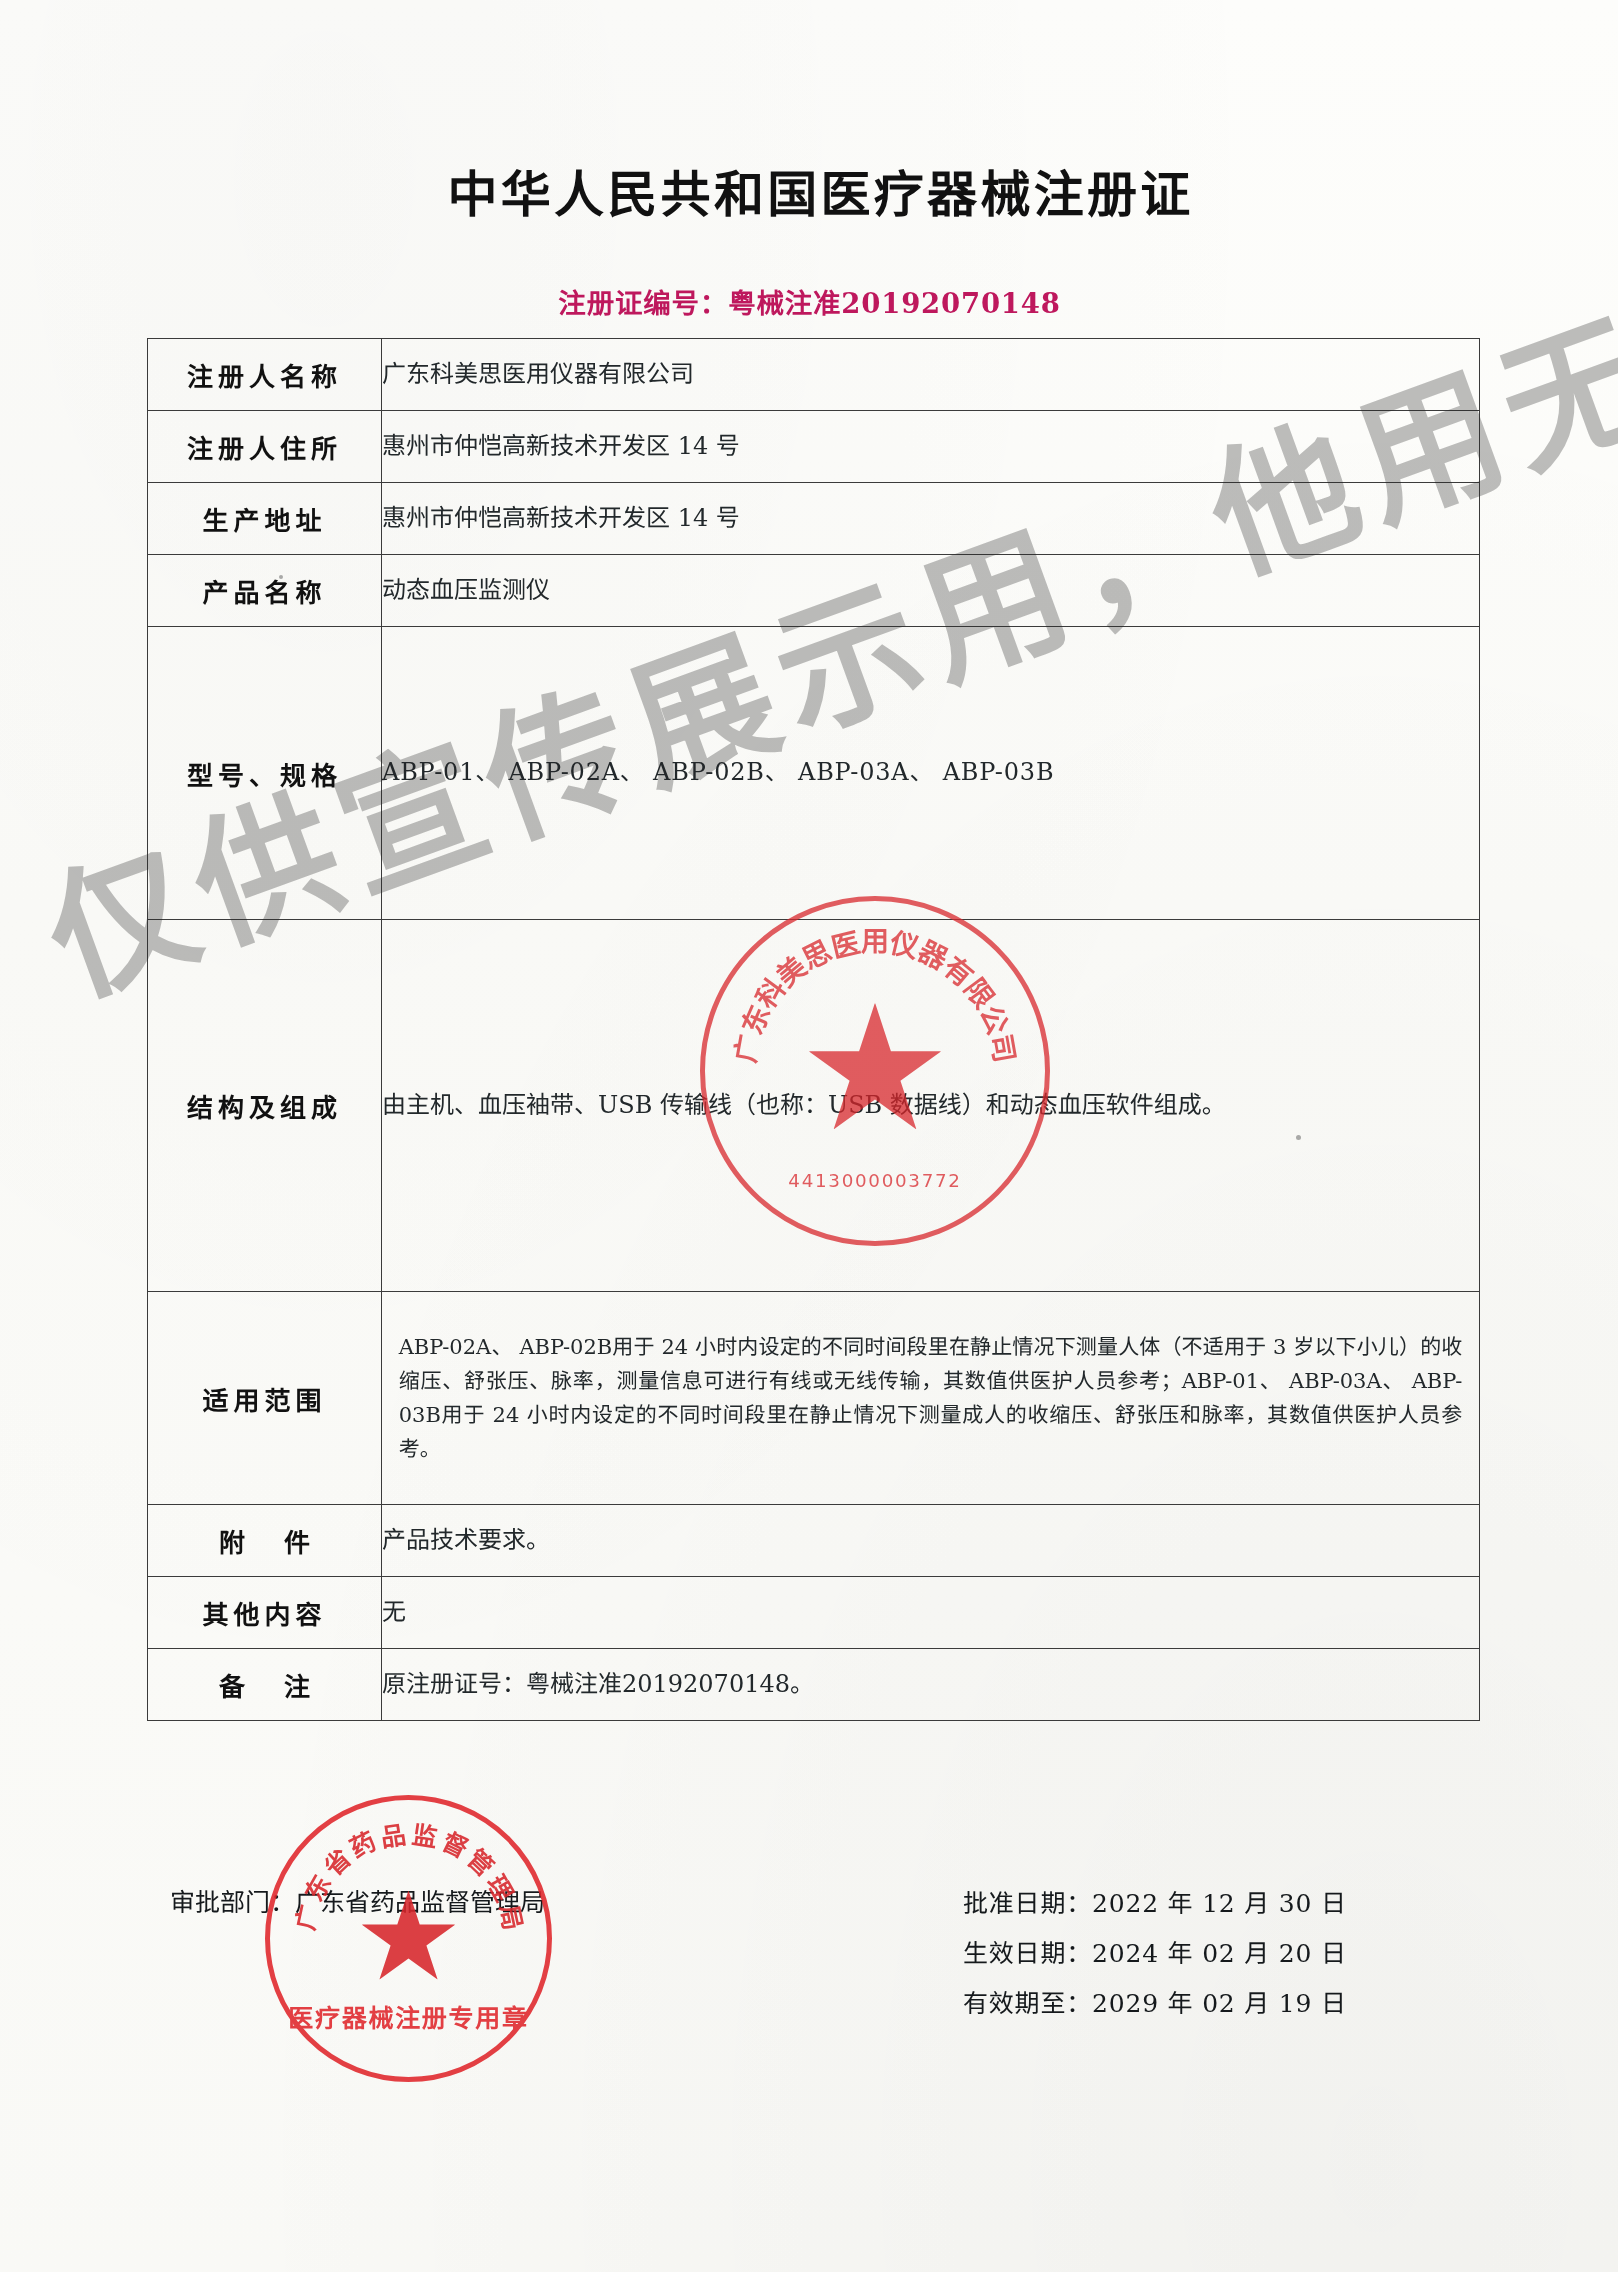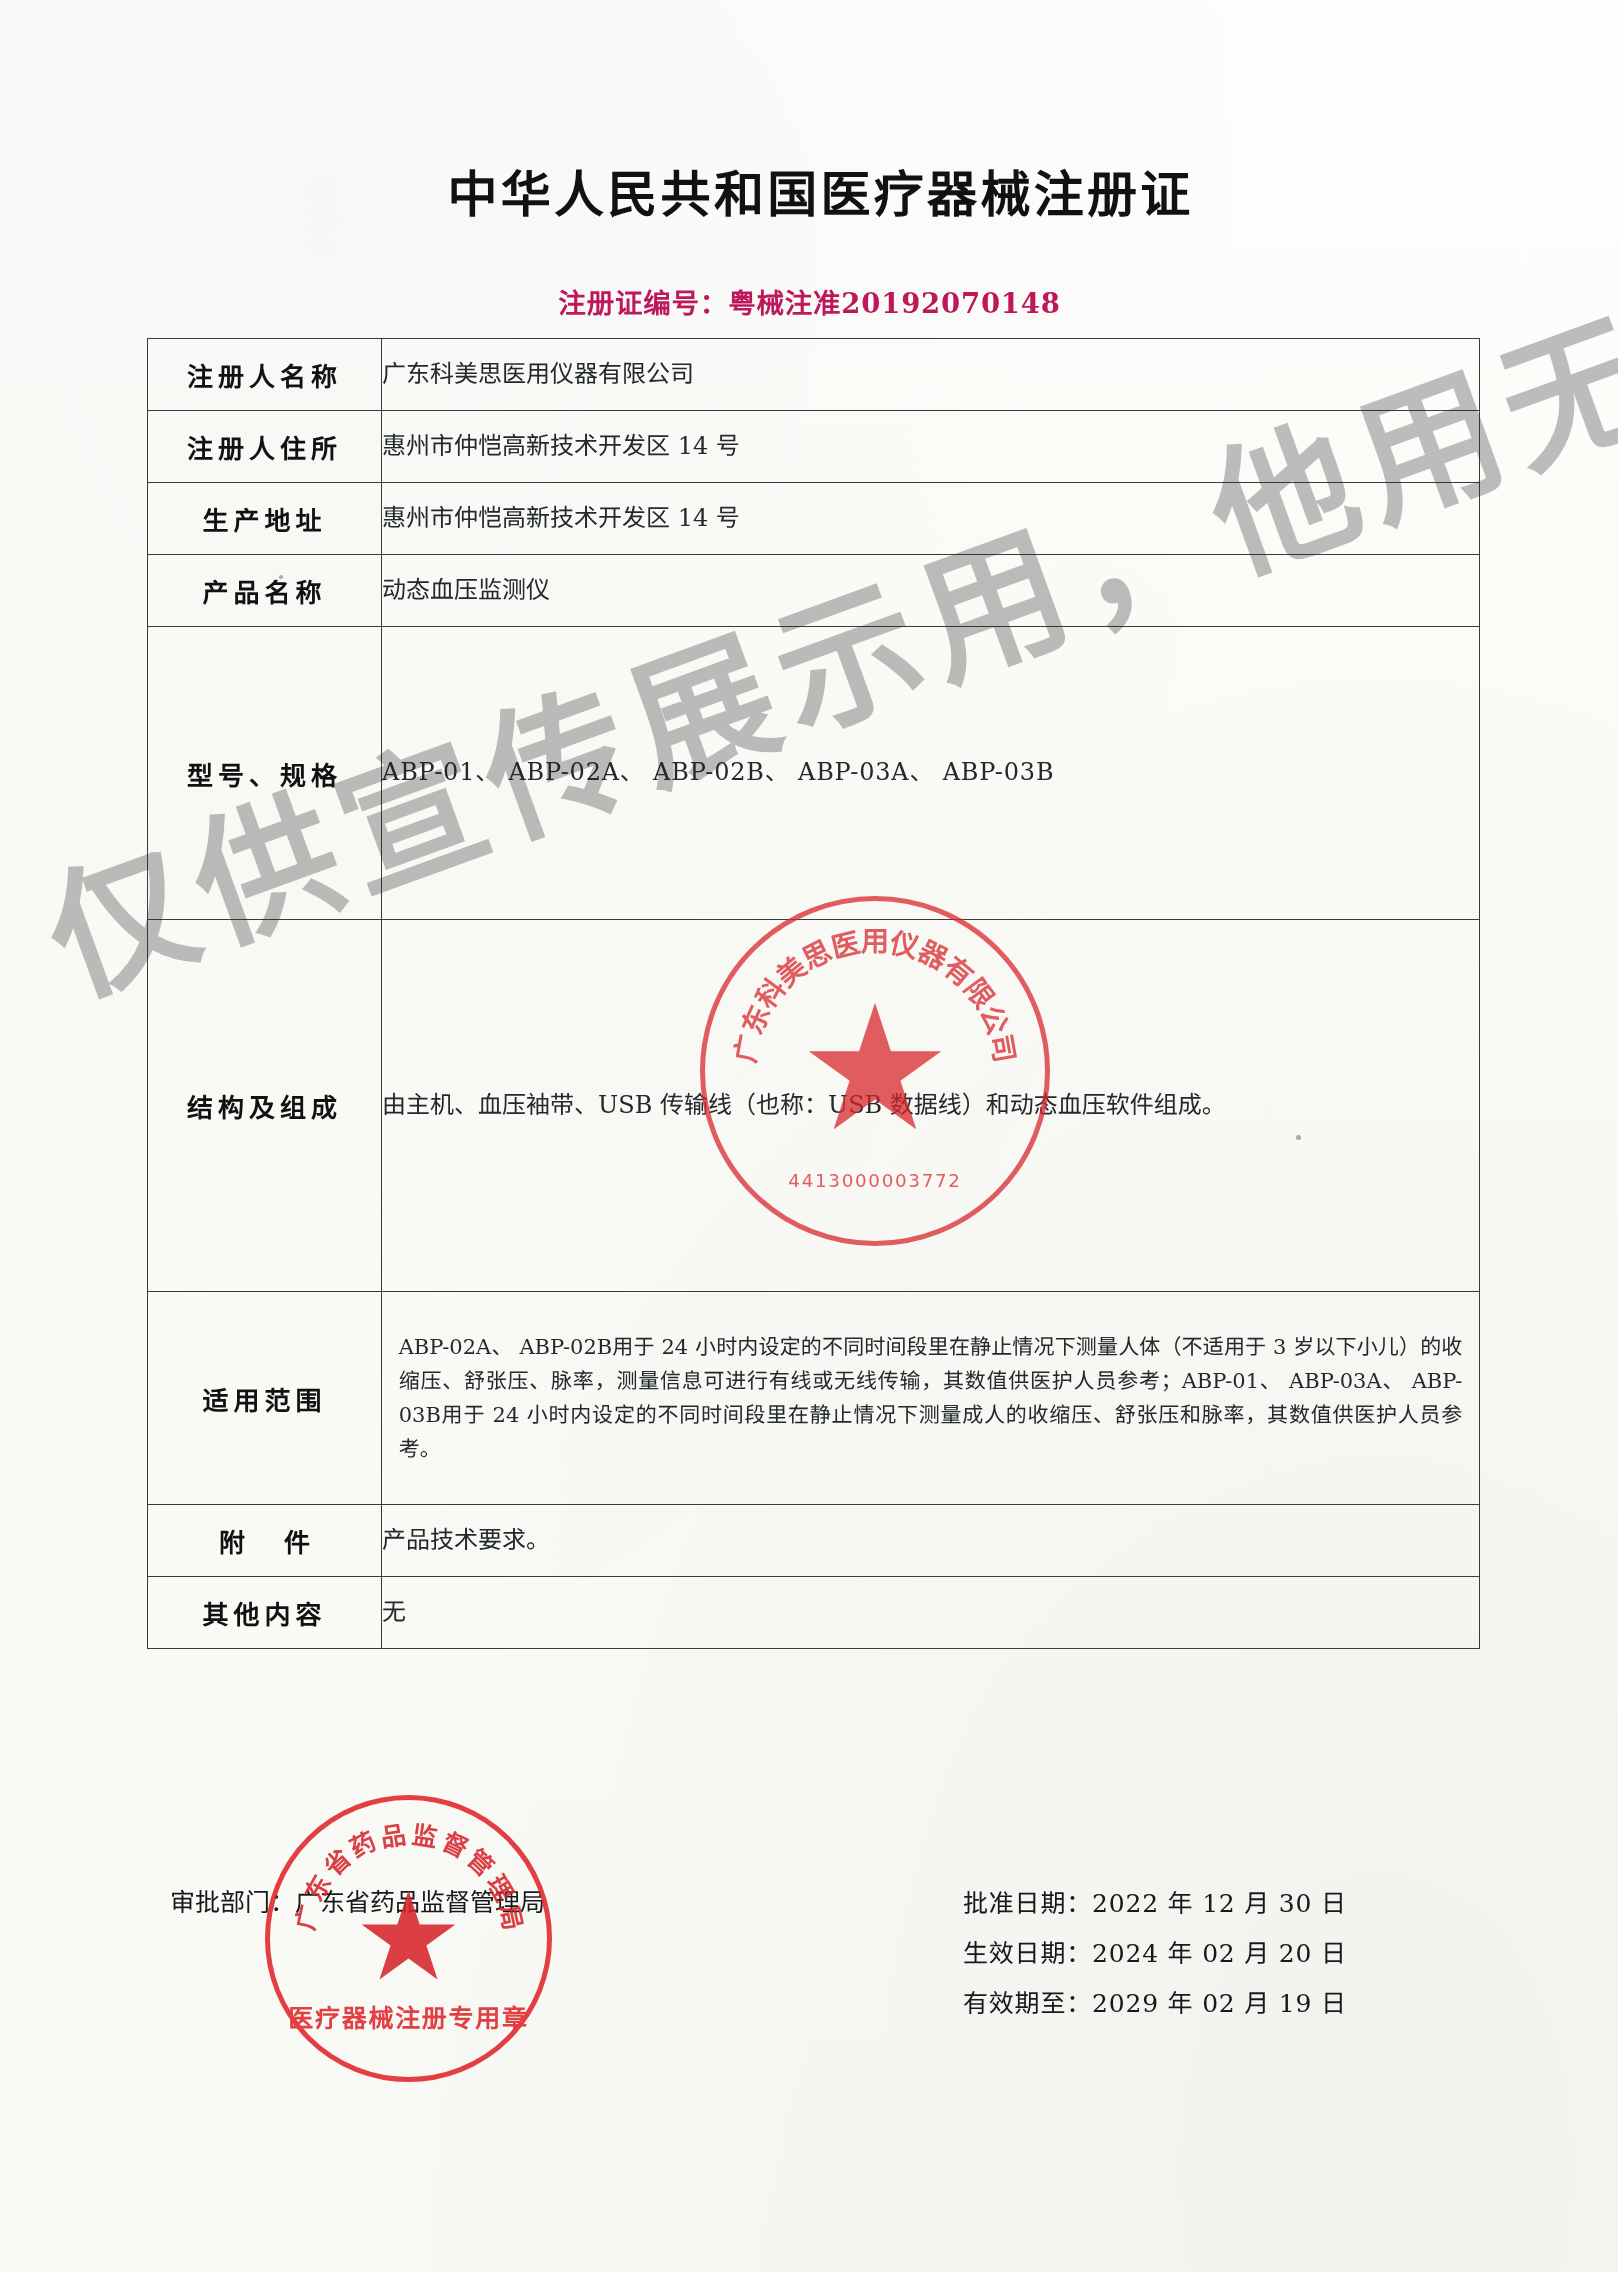--- a/index.html
+++ b/index.html
@@ -293,20 +293,24 @@
         <td class="label">适用范围</td>
         <td class="value scope">ABP-02A、 ABP-02B用于 24 小时内设定的不同时间段里在静止情况下测量人体（不适用于 3 岁以下小儿）的收缩压、舒张压、脉率，测量信息可进行有线或无线传输，其数值供医护人员参考；ABP-01、 ABP-03A、 ABP-03B用于 24 小时内设定的不同时间段里在静止情况下测量成人的收缩压、舒张压和脉率，其数值供医护人员参考。</td>
       </tr>
       <tr class="r-short">
         <td class="label spaced">附  件</td>
         <td class="value">产品技术要求。</td>
       </tr>
       <tr class="r-short">
         <td class="label">其他内容</td>
         <td class="value">无</td>
+      </tr>
+      <tr class="r-short">
+        <td class="label spaced">备  注</td>
+        <td class="value">原注册证号：粤械注准20192070148。</td>
       </tr>
     </tbody>
   </table>
 
   <div class="footer">
     <div class="footer-left">
       <div>审批部门：广东省药品监督管理局</div>
     </div>
     <div class="footer-right">
       <div>

